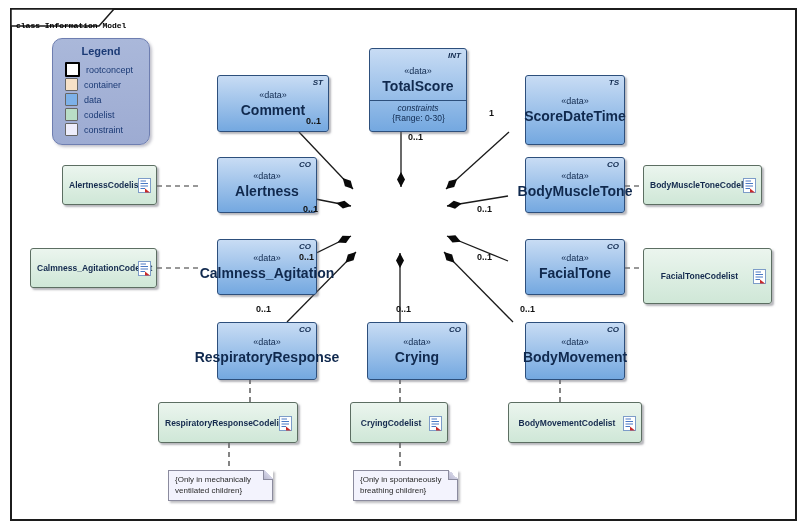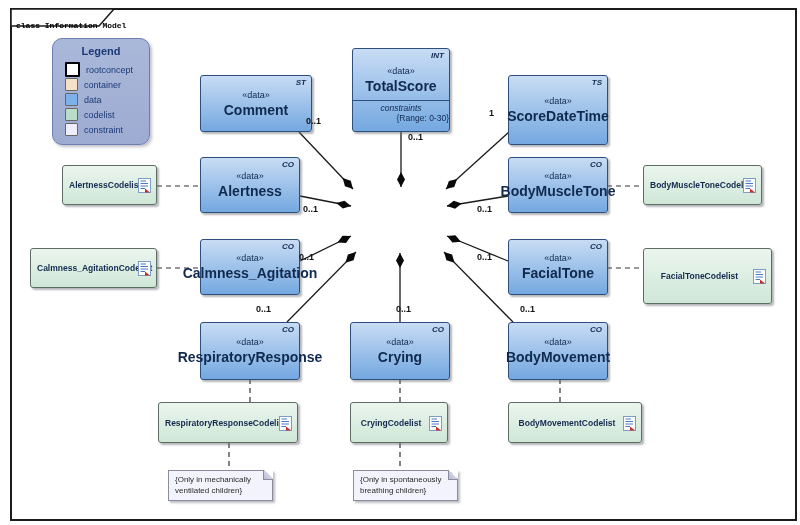--- a/index.html
+++ b/index.html
@@ -25,29 +25,29 @@
   .legend-row { display:flex; align-items:center; gap:6px; padding:0 0 0 12px; height:15px; }
   .swatch { width:11px; height:11px; border:1px solid #666; background:#fff; flex:0 0 auto; border-radius:1px; }
   .legend-row.r0 .swatch { border:2px solid #000; }
   .legend-label { font-size:9px; color:#1b3a75; white-space:nowrap; }
 
   
   .ebox { position:absolute; box-sizing:border-box; border-radius:3px;
           box-shadow:2px 2px 2px rgba(110,110,120,.5); }
   .data-box { background:linear-gradient(#c8dcf4,#74a8e0); border:1px solid #2d4f7c;
               color:#10294e; display:flex; flex-direction:column; align-items:center;
-              justify-content:center; gap:2px; }
+              justify-content:center; gap:2px;margin-left:17px; }
   .tcode { position:absolute; top:2px; right:5px; font-size:8px; font-style:italic; font-weight:bold; color:#10294e; }
   .stereo { font-size:9px; color:#10294e; }
   .ename  { font-size:14px; font-weight:bold; color:#10294e; }
 
   .compart-top { height:45px; display:flex; flex-direction:column; align-items:center; justify-content:flex-end; gap:2px; padding-bottom:6px; align-self:stretch; border-bottom:1px solid #2d4f7c; }
   .compart-bottom { align-self:stretch; flex:1; display:block; padding-top:2px; }
   .constraints-label { text-align:center; font-size:8.5px; font-style:italic; color:#10294e; }
-  .constraint-value { font-size:8.5px; color:#10294e; padding-left:1px; text-align:right; }
+  .constraint-value { font-size:8.5px; color:#10294e; padding-left:1px; text-align:center; }
   .data-box.two-compart { justify-content:flex-start; gap:0; }
 
   
   .root-box { background:linear-gradient(#fdfdfd,#e9e9e9); border:3px solid #0a0a0a;
               color:#18294a; display:flex; flex-direction:column; align-items:center;
               padding-top:9px; gap:3px; border-radius:2px; }
   .root-box .stereo, .root-box .ename { color:#18294a; }
 
   
   .codelist-box { background:linear-gradient(#ebf5ee,#cfe7d7); border:1px solid #5c6e62;

